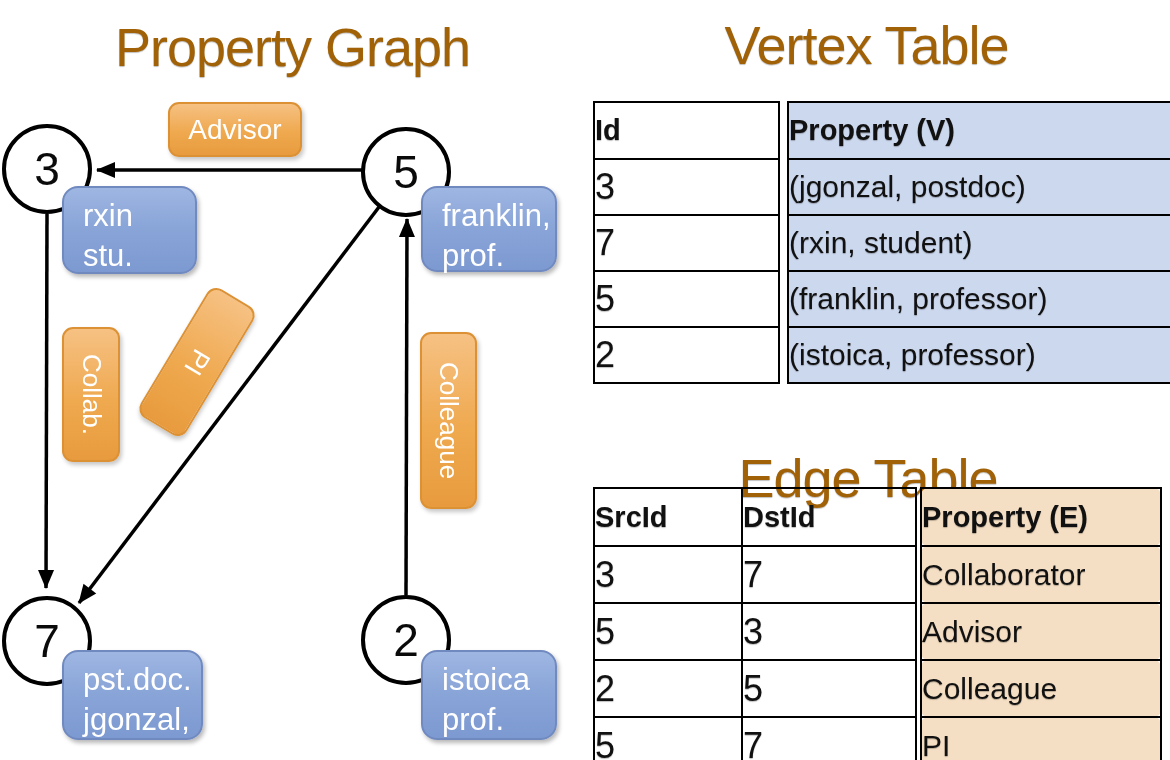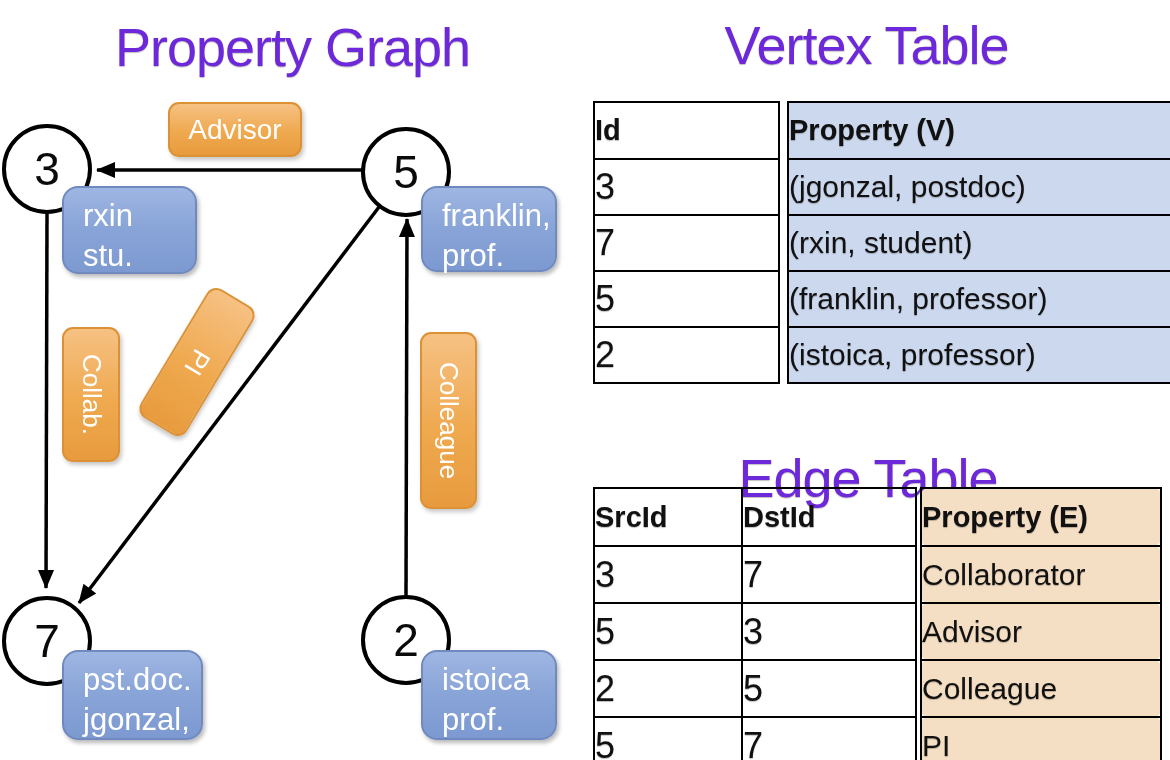--- a/index.html
+++ b/index.html
@@ -2,21 +2,21 @@
 <html><head>
 <meta charset="utf-8">
 <style>
   html,body{margin:0;padding:0;}
   body{
     width:1170px;height:760px;position:relative;overflow:hidden;
     background:#ffffff;font-family:"Liberation Sans",sans-serif;color:#111;
   }
   .title{
     position:absolute;text-align:center;font-size:54px;font-weight:400;
-    letter-spacing:-1px;color:#6d28d9;text-shadow:0 1px 1px rgba(0,0,0,0.25);
+    letter-spacing:-1px;color:#a16207;text-shadow:0 1px 1px rgba(0,0,0,0.25);
     white-space:nowrap;
   }
   
   #graph-panel{position:absolute;left:0;top:0;width:585px;height:760px;}
   #edge-svg{position:absolute;left:0;top:0;z-index:1;}
   .node{
     position:absolute;width:90px;height:90px;box-sizing:border-box;
     border:4px solid #000;border-radius:50%;background:#fff;z-index:2;
     display:flex;align-items:center;justify-content:center;
     font-size:46px;color:#0a0a0a;

